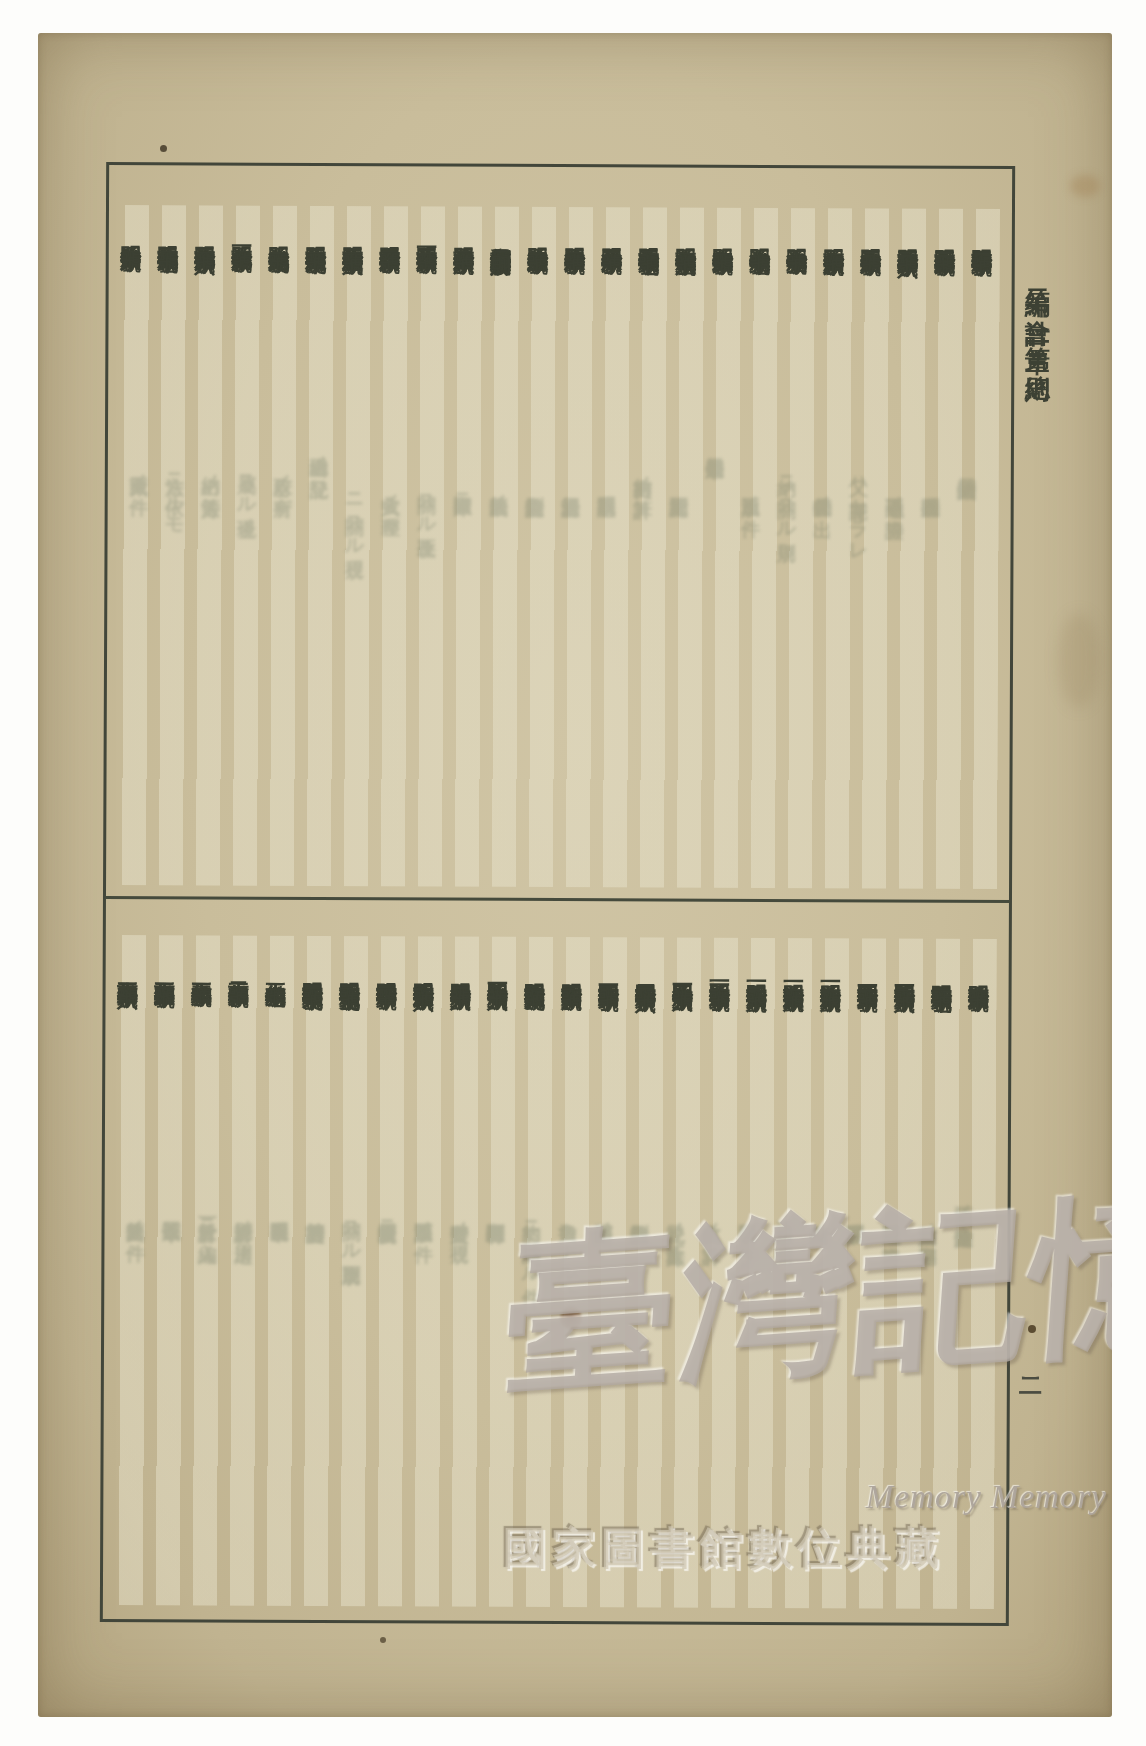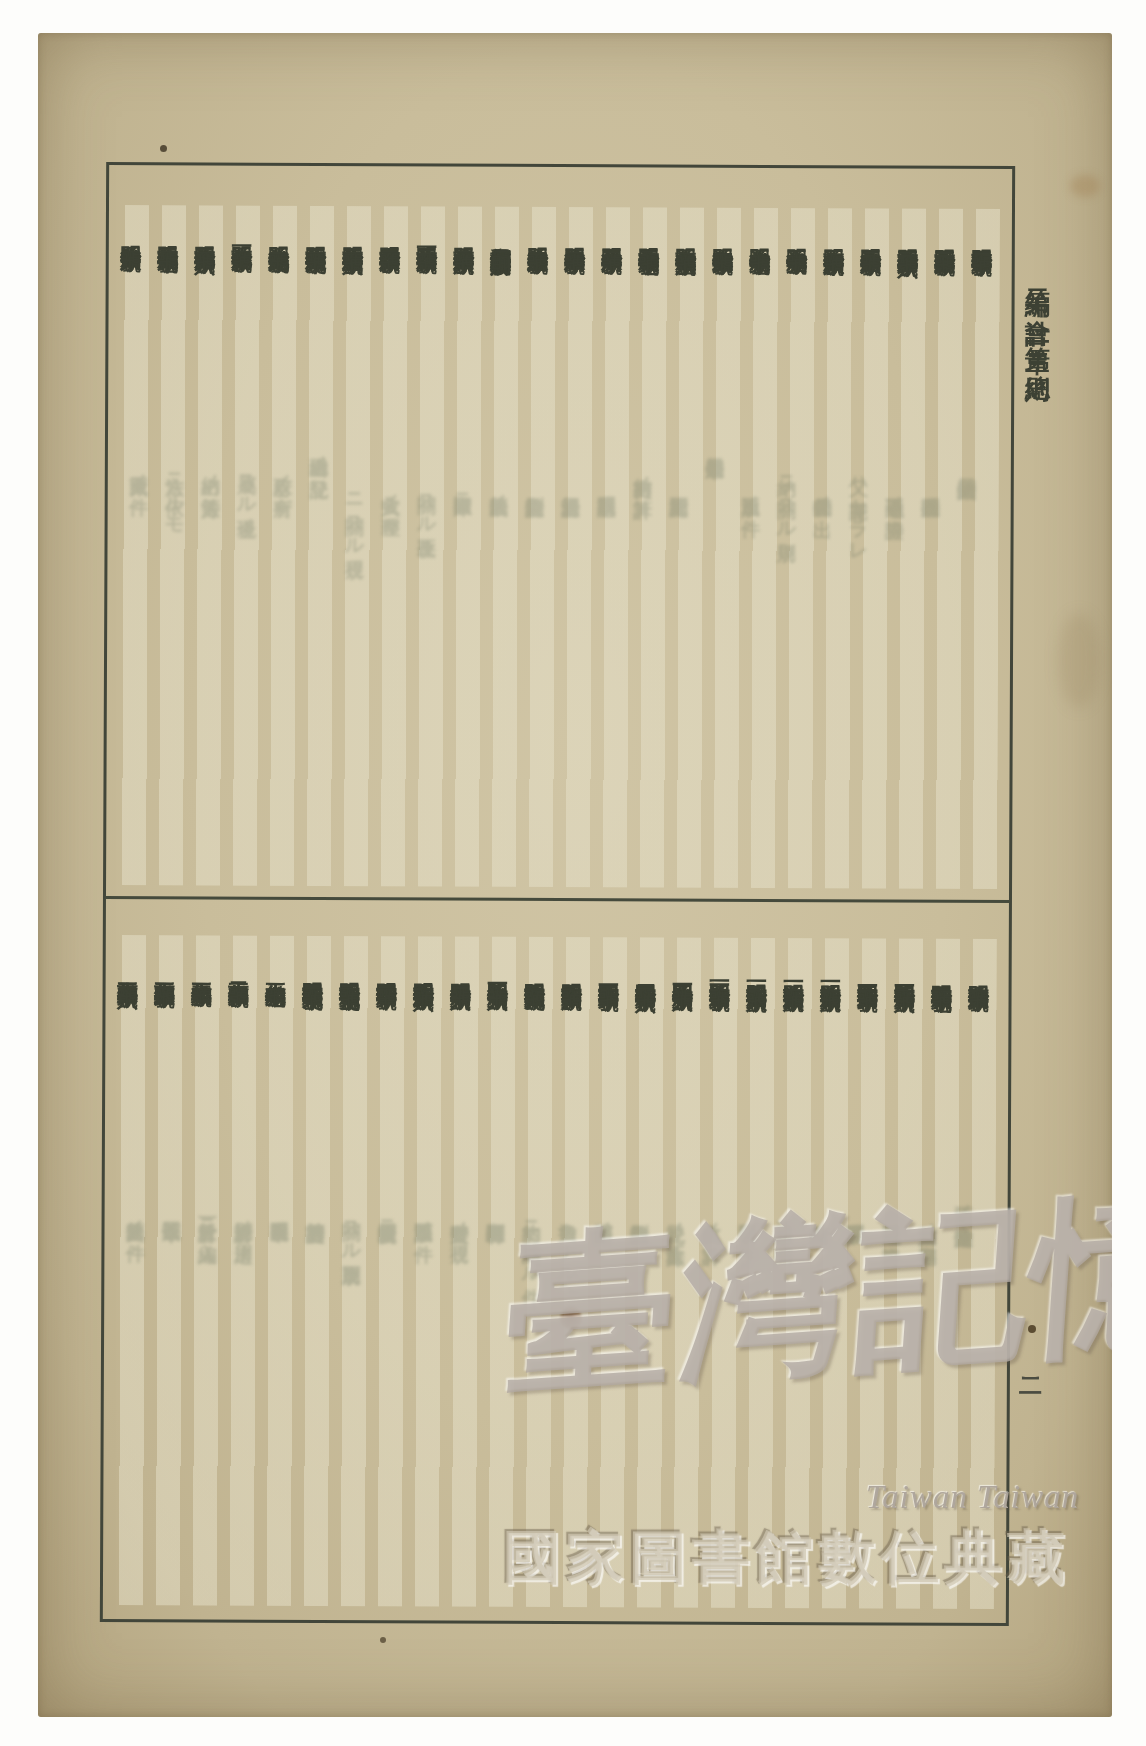--- a/index.html
+++ b/index.html
@@ -43,21 +43,21 @@
   .wm-callig{position:absolute;left:468px;top:1160px;width:680px;z-index:6;
          font-size:170px;line-height:1.2;letter-spacing:6px;font-weight:700;
          color:rgba(178,169,161,.80);white-space:nowrap;
          transform:rotate(-4deg) skewX(-8deg);
          text-shadow:-2px -2px 2px rgba(255,255,255,.55), 3px 3px 3px rgba(95,84,70,.30);}
   .wm-latin{position:absolute;left:828px;top:1446px;z-index:6;
          font-style:italic;font-size:33px;letter-spacing:1px;
          color:rgba(172,163,154,.95);
          text-shadow:-1px -1px 1px rgba(255,255,255,.6), 2px 2px 2px rgba(95,84,70,.35);}
   .wm-inst{position:absolute;left:465px;top:1486px;z-index:6;
-         font-weight:700;font-size:58px;letter-spacing:5px;white-space:nowrap;
+         font-weight:700;font-size:44px;letter-spacing:5px;white-space:nowrap;
          color:rgba(206,198,177,.70);
          text-shadow:2px 2px 1px rgba(255,255,255,.65), -2px -2px 1px rgba(110,98,78,.50);}
   
   .stain{position:absolute;border-radius:50%;z-index:5;}
   .stain-blot{left:522px;top:1272px;width:22px;height:26px;filter:blur(1px);
          background:radial-gradient(circle, rgba(98,56,26,.85) 0%, rgba(120,74,36,.55) 55%, rgba(120,74,36,0) 75%);}
   .stain-speck1{left:122px;top:112px;width:7px;height:7px;background:rgba(60,50,34,.8);filter:blur(.5px);}
   .stain-speck2{left:990px;top:1292px;width:8px;height:8px;background:rgba(74,59,34,.85);filter:blur(.5px);}
   .stain-smudge1{left:1032px;top:142px;width:30px;height:22px;background:rgba(150,110,60,.28);filter:blur(4px);}
   .stain-smudge2{left:1020px;top:580px;width:42px;height:95px;background:rgba(140,118,78,.18);filter:blur(7px);}
@@ -181,21 +181,21 @@
           <div class="law-col">大正三年勅令第百三十五號</div>
           <div class="law-col">大正三年勅令第百三十六號</div>
         </div>
     </div>
 
     <div class="edge-header">第二編　會計　第一章　總則</div>
 
     <div class="folio">二二</div>
 
     <div class="wm-callig">臺灣記憶</div>
-    <div class="wm-latin">Taiwan Taiwan</div>
+    <div class="wm-latin">Memory Memory</div>
     <div class="wm-inst">國家圖書館數位典藏</div>
 
     <div class="stain stain-blot"></div>
     <div class="stain stain-speck1"></div>
     <div class="stain stain-speck2"></div>
     <div class="stain stain-speck3"></div>
     <div class="stain stain-smudge1"></div>
     <div class="stain stain-smudge2"></div>
   </div>
 </div>

